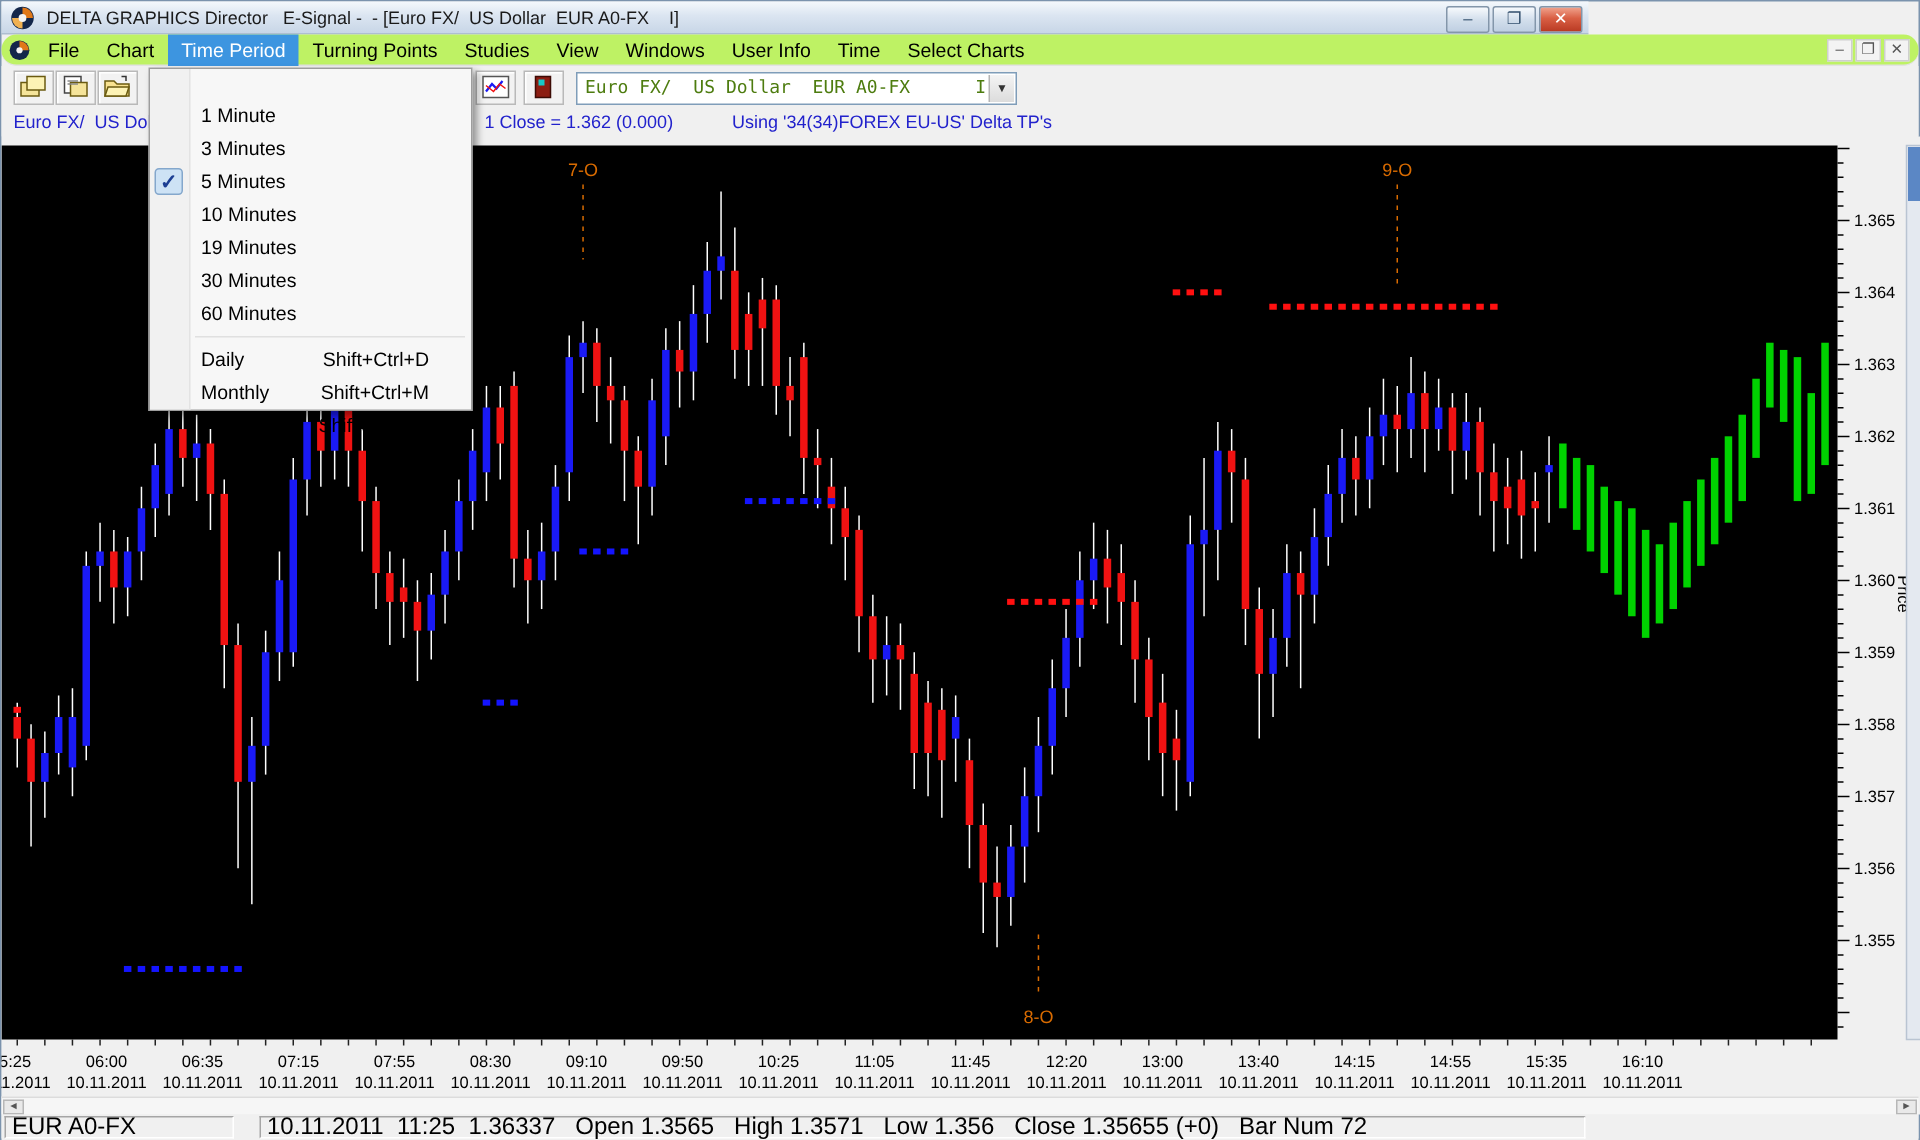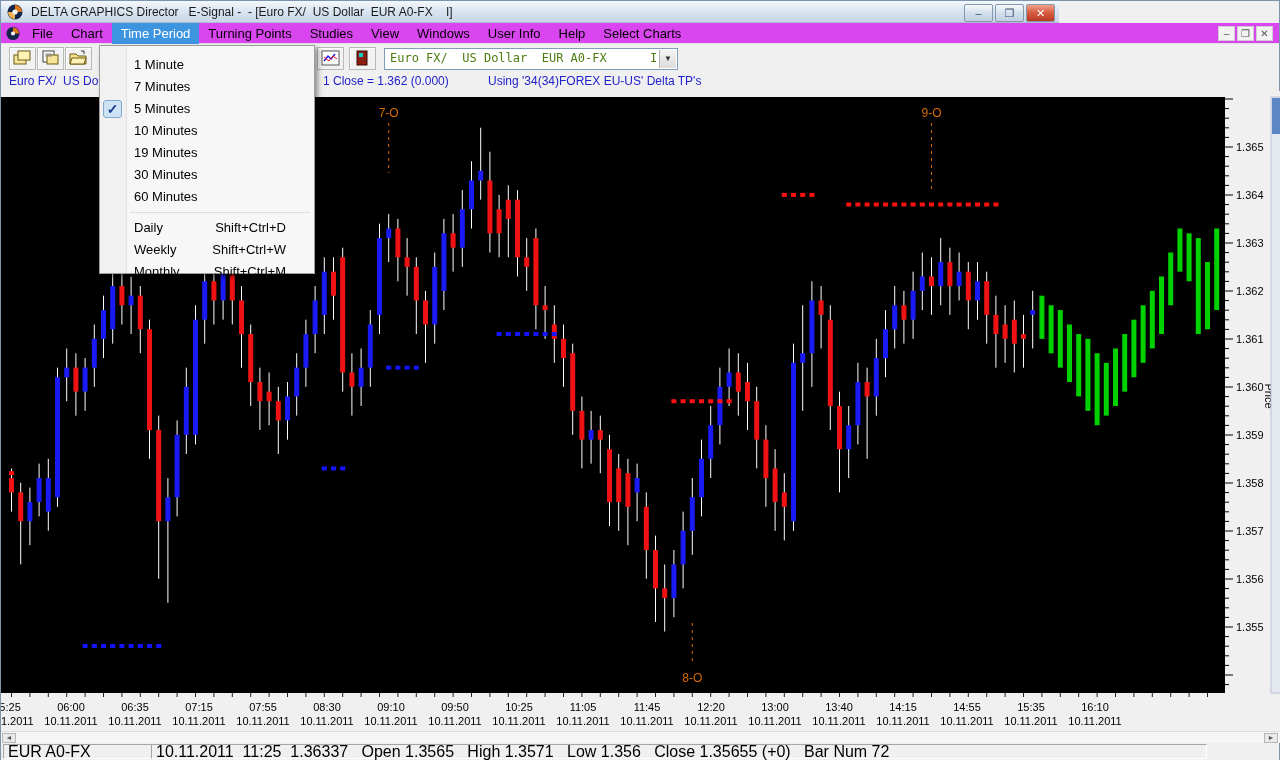--- a/index.html
+++ b/index.html
@@ -11,22 +11,22 @@
   #titlebar { position:absolute; left:0; top:0; width:1058px; height:22px;
               background:linear-gradient(#f4f8fc,#dbe5f1 45%,#c8d6e7);
               border-bottom:1px solid #aebed0; z-index:30; }
   #title-text { position:absolute; left:30px; top:0; line-height:22px; font-size:12px; color:#1a1a1a; white-space:pre; }
   #app-icon { position:absolute; left:6px; top:3px; width:16px; height:16px; }
   .winbtn { position:absolute; top:3px; width:29px; height:18px; border:1px solid #8396aa; border-radius:2px;
             background:linear-gradient(#f7fafd,#d3dfec 50%,#bfcfe2); text-align:center; line-height:16px;
             font-size:11px; color:#33506e; }
   #btn-close { background:linear-gradient(#f0a28c,#d95f44 45%,#b93a23); color:#fff; }
   
-  #menubar { position:absolute; left:0; top:22px; width:1278px; height:21px; background:#d946ef;
-             border-bottom:1px solid #e2e2e2; z-index:30; }
+  #menubar { position:absolute; left:0; top:22px; width:1278px; height:21px; background:#bef264;
+             border-bottom:1px solid #e2e2e2; z-index:30;border-radius:10px; }
   .mb-item { float:left; height:21px; line-height:21px; padding:0 9px; font-size:13px; color:#000; cursor:default; }
   .mb-item.active { background:#3d95e0; color:#fff; }
   #menubar-icon { float:left; width:16px; height:15px; margin:3px 2px 0 4px; }
   .mdibtn { position:absolute; top:3px; width:17px; height:15px; border:1px solid #cfcfcf; background:#f3f3f3;
             text-align:center; line-height:13px; font-size:10px; color:#555; }
   
   #toolbar { position:absolute; left:0; top:43px; width:1278px; height:28px; background:#f0f0f0; z-index:20; }
   .tbtn { position:absolute; top:3px; width:27px; height:23px; background:#f2f2f2;
           border:1px solid #b9b9b9; box-shadow:inset 1px 1px 0 #ffffff; }
   .tbtn svg { display:block; margin:2px auto 0; }
@@ -587,21 +587,21 @@
     </svg>
     <div id="menubar-items">
         <div class="mb-item">File</div>
         <div class="mb-item">Chart</div>
         <div class="mb-item active">Time Period</div>
         <div class="mb-item">Turning Points</div>
         <div class="mb-item">Studies</div>
         <div class="mb-item">View</div>
         <div class="mb-item">Windows</div>
         <div class="mb-item">User Info</div>
-        <div class="mb-item">Help</div>
+        <div class="mb-item">Time</div>
         <div class="mb-item">Select Charts</div>
       </div>
     <div class="mdibtn" style="right:44px;">–</div>
     <div class="mdibtn" style="right:25px;">❐</div>
     <div class="mdibtn" style="right:6px;">✕</div>
   </div>
 
   <div id="toolbar">
     <div class="tbtn" style="left:8px;">
       <svg width="19" height="16">
@@ -644,26 +644,26 @@
   </div>
 
   <div id="infoline">
     <span class="info-txt" style="left:8px;">Euro FX/  US Dollar</span>
     <span class="info-txt" style="left:322px;">1 Close = 1.362 (0.000)</span>
     <span class="info-txt" style="left:487px;">Using '34(34)FOREX EU-US' Delta TP's</span>
   </div>
 
   <div id="tp-menu">
     <div id="tp-gutter"></div>
-    <div id="tp-rows" style="position:relative; padding-top:8px;">
+    <div id="tp-rows" style="position:relative; padding-top:20px;">
         <div class="mrow">
           <span class="mlabel">1 Minute</span>
         </div>
         <div class="mrow">
-          <span class="mlabel">7 Minutes</span>
+          <span class="mlabel">3 Minutes</span>
         </div>
         <div class="mrow">
           <span class="mcheckbox">✓</span>
           <span class="mlabel">5 Minutes</span>
         </div>
         <div class="mrow">
           <span class="mlabel">10 Minutes</span>
         </div>
         <div class="mrow">
           <span class="mlabel">19 Minutes</span>
@@ -675,33 +675,33 @@
           <span class="mlabel">60 Minutes</span>
         </div>
         <div class="msep">
           <div></div>
         </div>
         <div class="mrow">
           <span class="mlabel">Daily</span>
           <span class="mshort">Shift+Ctrl+D</span>
         </div>
         <div class="mrow">
+          <span class="mlabel">Monthly</span>
+          <span class="mshort">Shift+Ctrl+M</span>
+        </div>
+        <div class="mrow">
           <span class="mlabel">Weekly</span>
           <span class="mshort">Shift+Ctrl+W</span>
-        </div>
-        <div class="mrow">
-          <span class="mlabel">Monthly</span>
-          <span class="mshort">Shift+Ctrl+M</span>
         </div>
       </div>
   </div>
 
   <div id="hscroll">
     <div class="scr-box" style="left:1px;">◄</div>
     <div class="scr-box" style="right:1px;">►</div>
   </div>
 
   <div id="statusbar">
     <div class="panel" style="left:2px; width:153px;">EUR A0-FX</div>
-    <div class="panel" style="left:150px; width:1056px;">10.11.2011  11:25  1.36337   Open 1.3565   High 1.3571   Low 1.356   Close 1.35655 (+0)   Bar Num 72</div>
+    <div class="panel" style="left:172px; width:884px;">10.11.2011  11:25  1.36337   Open 1.3565   High 1.3571   Low 1.356   Close 1.35655 (+0)   Bar Num 72</div>
   </div>
 
 </div>
 
 </body></html>

